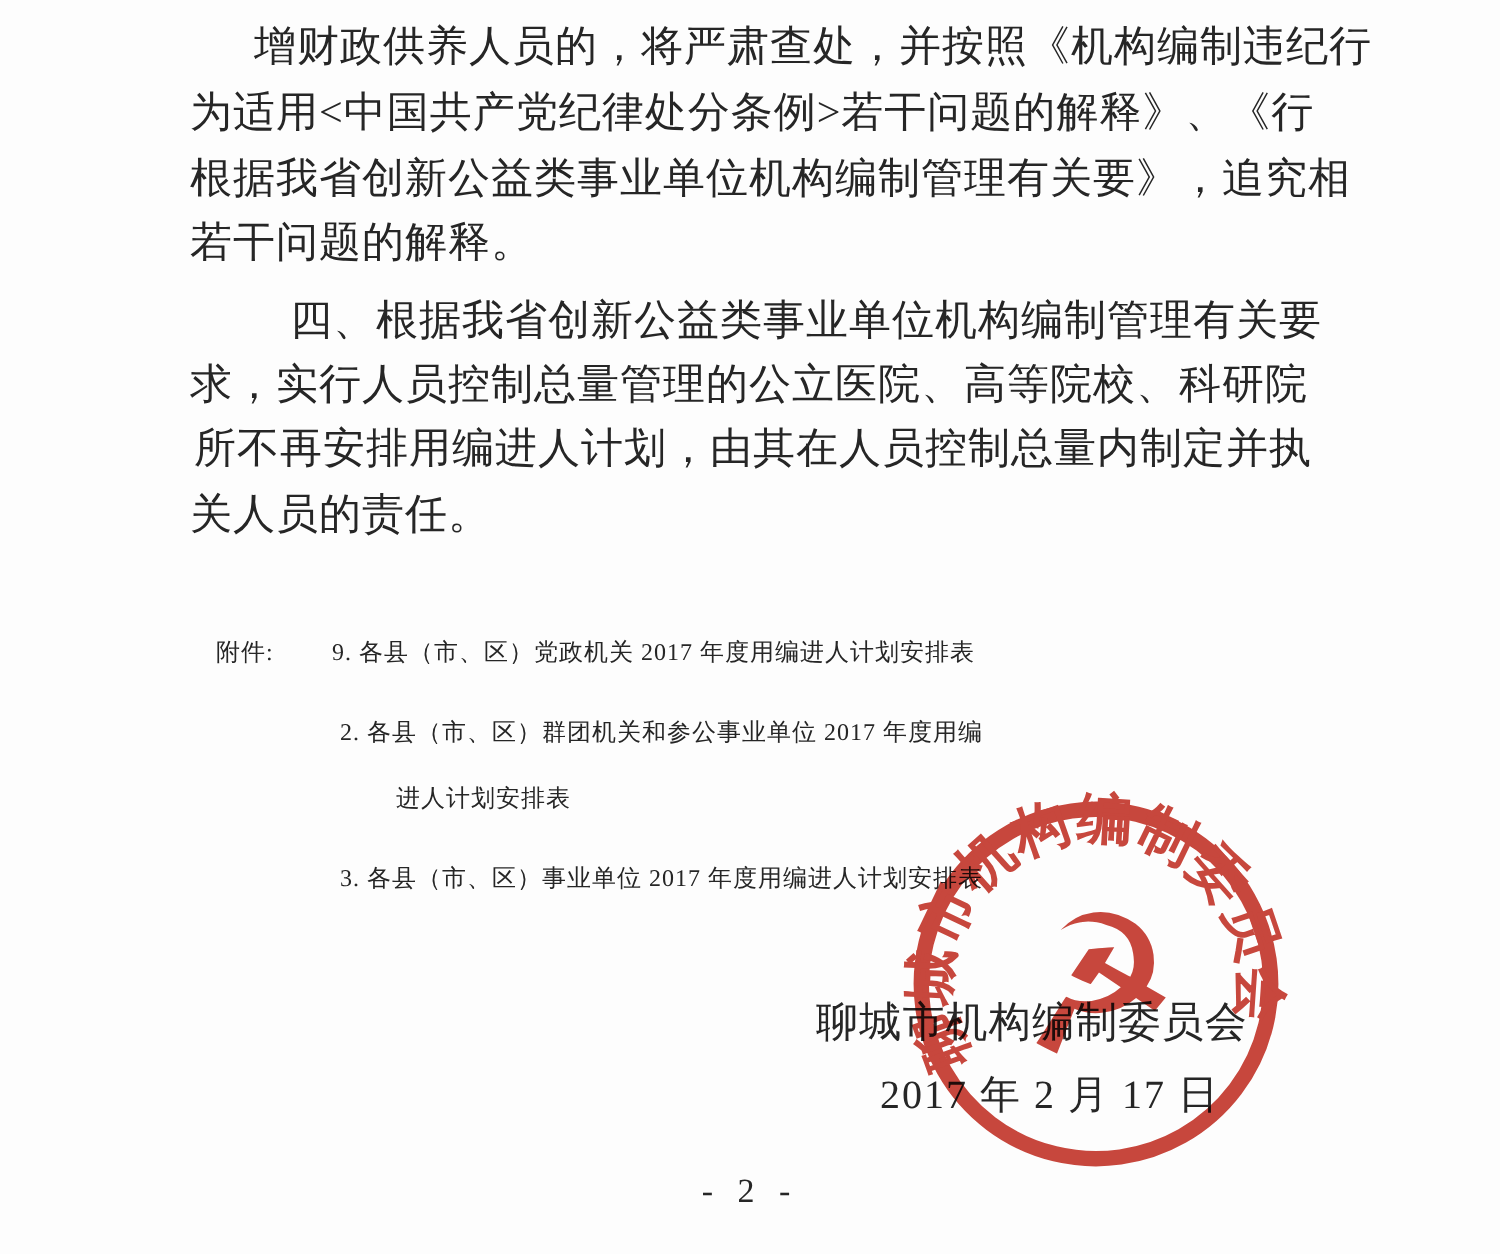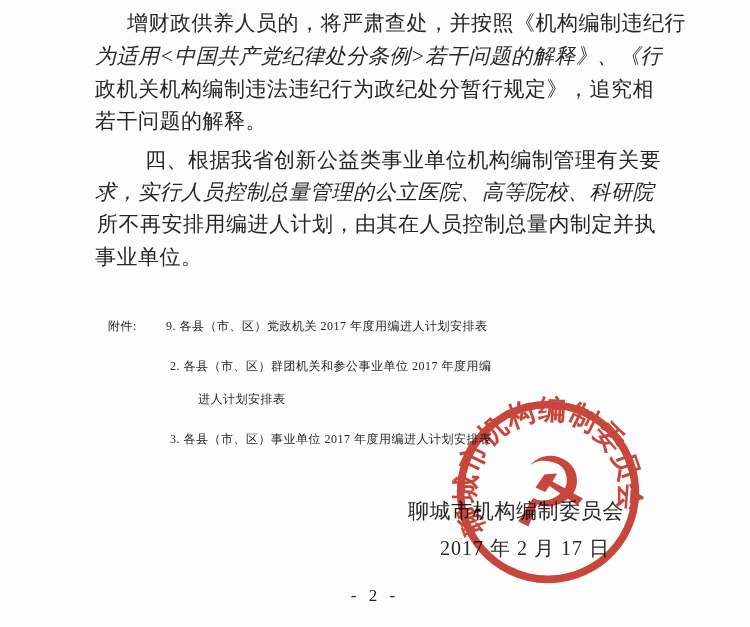--- a/index.html
+++ b/index.html
@@ -59,28 +59,28 @@
     width: 100%;
     height: 100%;
   }
 </style>
 </head>
 <body>
 
 <div class="page">
 
   <div class="line" style="left:95px;  top:8px;margin-left:32px;">增财政供养人员的，将严肃查处，并按照《机构编制违纪行</div>
-  <div class="line" style="left:95px;  top:41px;font-style:italic;">为适用&lt;中国共产党纪律处分条例&gt;若干问题的解释》、《行</div>
-  <div class="line" style="left:95px;  top:74px;">政机关机构编制违法违纪行为政纪处分暂行规定》，追究相</div>
+  <div class="line" style="left:95px;  top:41px;">为适用&lt;中国共产党纪律处分条例&gt;若干问题的解释》、《行</div>
+  <div class="line" style="left:95px;  top:74px;">根据我省创新公益类事业单位机构编制管理有关要》，追究相</div>
   <div class="line" style="left:95px;  top:106px;">若干问题的解释。</div>
 
   <div class="line" style="left:145px; top:145px;">四、根据我省创新公益类事业单位机构编制管理有关要</div>
-  <div class="line" style="left:95px;  top:177px;font-style:italic;">求，实行人员控制总量管理的公立医院、高等院校、科研院</div>
+  <div class="line" style="left:95px;  top:177px;">求，实行人员控制总量管理的公立医院、高等院校、科研院</div>
   <div class="line" style="left:97px;  top:209px;">所不再安排用编进人计划，由其在人员控制总量内制定并执</div>
-  <div class="line" style="left:95px;  top:242px;">事业单位。</div>
+  <div class="line" style="left:95px;  top:242px;">关人员的责任。</div>
 
   <div class="line att-line" style="left:108px; top:311px;">附件:</div>
   <div class="line att-line" style="left:166px; top:311px;">9. 各县（市、区）党政机关 2017 年度用编进人计划安排表</div>
   <div class="line att-line" style="left:170px; top:351px;">2. 各县（市、区）群团机关和参公事业单位 2017 年度用编</div>
   <div class="line att-line" style="left:198px; top:384px;">进人计划安排表</div>
   <div class="line att-line" style="left:170px; top:424px;">3. 各县（市、区）事业单位 2017 年度用编进人计划安排表</div>
 
   <div class="line sig-line" style="left:408px; top:496px;">聊城市机构编制委员会</div>
   <div class="line date-line" style="left:440px; top:533px;">2017 年 2 月 17 日</div>
 

